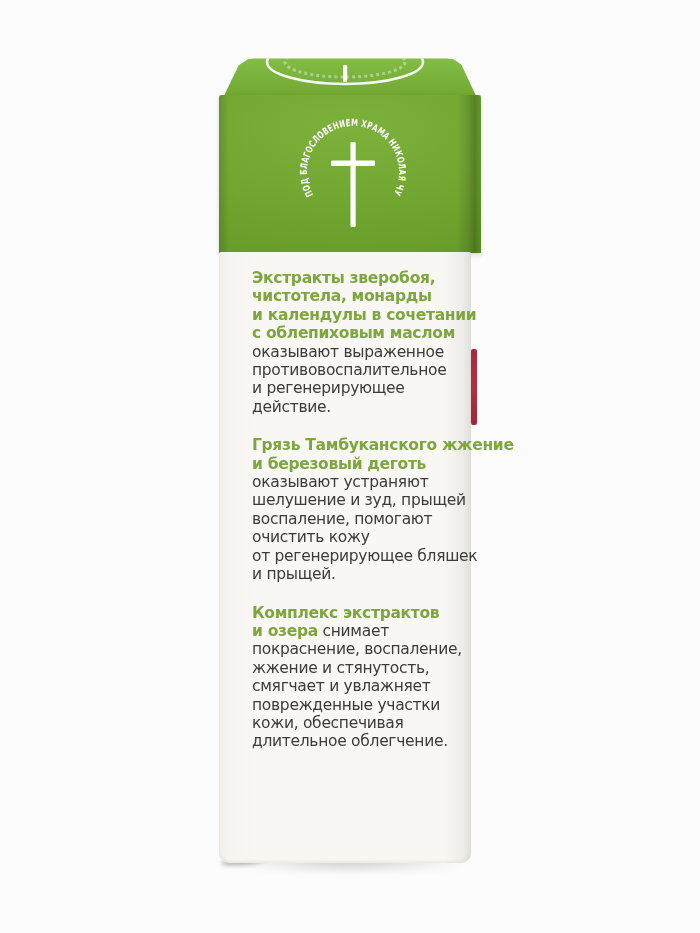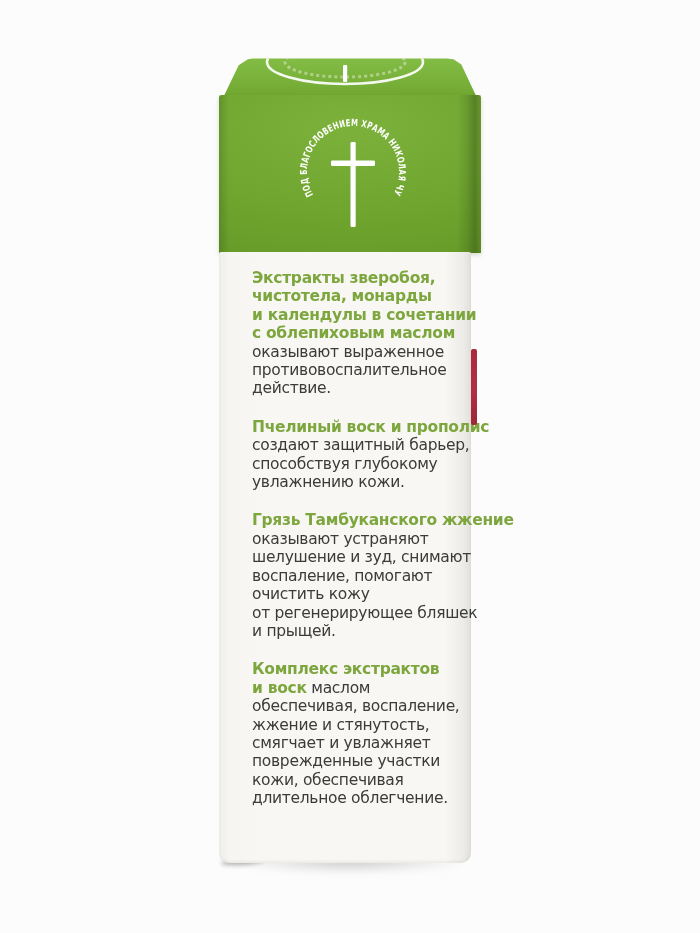--- a/index.html
+++ b/index.html
@@ -91,41 +91,37 @@
 
     <div class="panel">
       <div class="sections">
           <div class="section">
             <div class="line"><span class="seg green">Экстракты зверобоя,</span></div>
             <div class="line"><span class="seg green">чистотела, монарды</span></div>
             <div class="line"><span class="seg green">и календулы в сочетании</span></div>
             <div class="line"><span class="seg green">с облепиховым маслом</span></div>
             <div class="line"><span class="seg dark">оказывают выраженное</span></div>
             <div class="line"><span class="seg dark">противовоспалительное</span></div>
+            <div class="line"><span class="seg dark">и регенерирующее</span></div>
             <div class="line"><span class="seg dark">действие.</span></div>
           </div>
           <div class="section">
-            <div class="line"><span class="seg green">Пчелиный воск и прополис</span></div>
-            <div class="line"><span class="seg dark">создают защитный барьер,</span></div>
-            <div class="line"><span class="seg dark">способствуя глубокому</span></div>
-            <div class="line"><span class="seg dark">увлажнению кожи.</span></div>
-          </div>
-          <div class="section">
             <div class="line"><span class="seg green">Грязь Тамбуканского жжение</span></div>
+            <div class="line"><span class="seg green">и березовый деготь</span></div>
             <div class="line"><span class="seg dark">оказывают устраняют</span></div>
-            <div class="line"><span class="seg dark">шелушение и зуд, снимают</span></div>
+            <div class="line"><span class="seg dark">шелушение и зуд, прыщей</span></div>
             <div class="line"><span class="seg dark">воспаление, помогают</span></div>
             <div class="line"><span class="seg dark">очистить кожу</span></div>
             <div class="line"><span class="seg dark">от регенерирующее бляшек</span></div>
             <div class="line"><span class="seg dark">и прыщей.</span></div>
           </div>
           <div class="section">
             <div class="line"><span class="seg green">Комплекс экстрактов</span></div>
-            <div class="line"><span class="seg green">и воск</span><span class="seg dark"> маслом</span></div>
-            <div class="line"><span class="seg dark">обеспечивая, воспаление,</span></div>
+            <div class="line"><span class="seg green">и озера</span><span class="seg dark"> снимает</span></div>
+            <div class="line"><span class="seg dark">покраснение, воспаление,</span></div>
             <div class="line"><span class="seg dark">жжение и стянутость,</span></div>
             <div class="line"><span class="seg dark">смягчает и увлажняет</span></div>
             <div class="line"><span class="seg dark">поврежденные участки</span></div>
             <div class="line"><span class="seg dark">кожи, обеспечивая</span></div>
             <div class="line"><span class="seg dark">длительное облегчение.</span></div>
           </div>
         </div>
     </div>
 
     <div class="stripe"></div>

